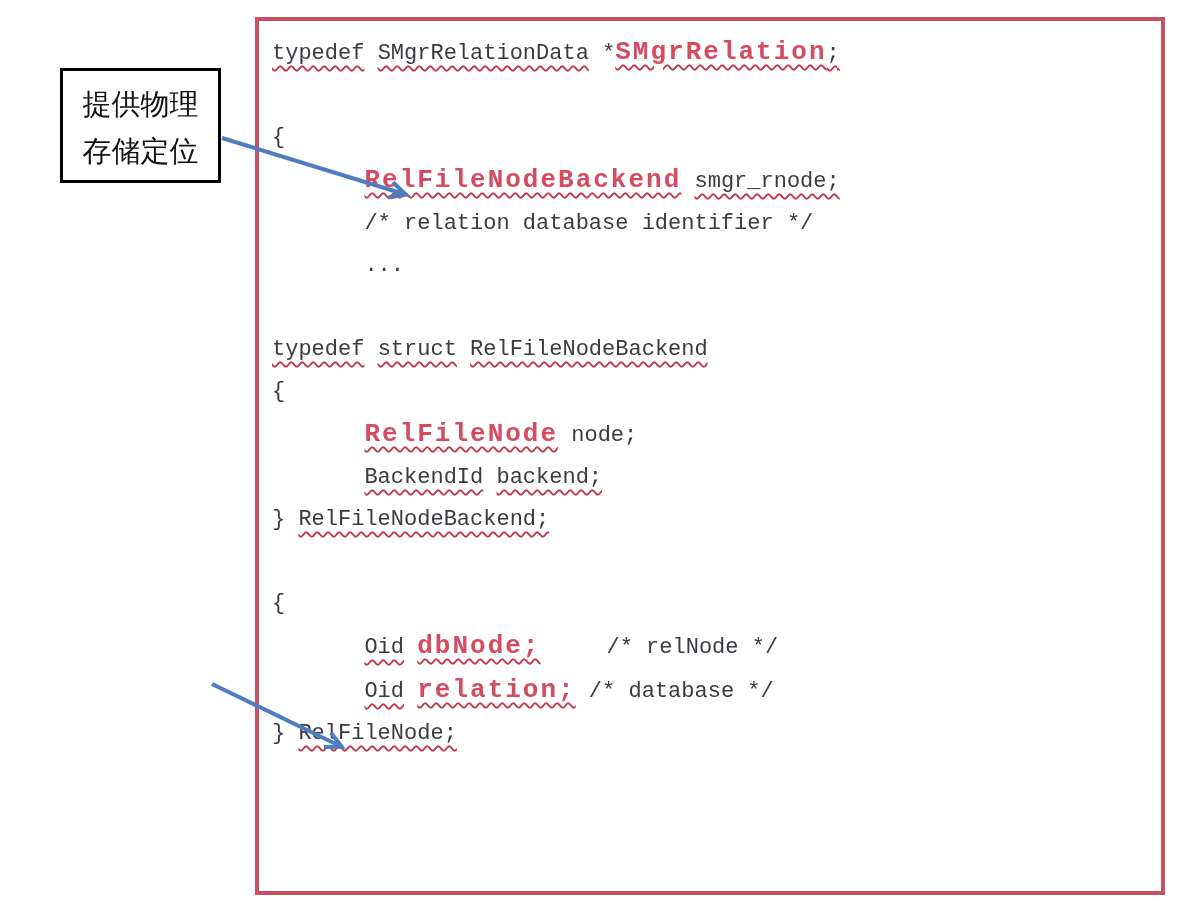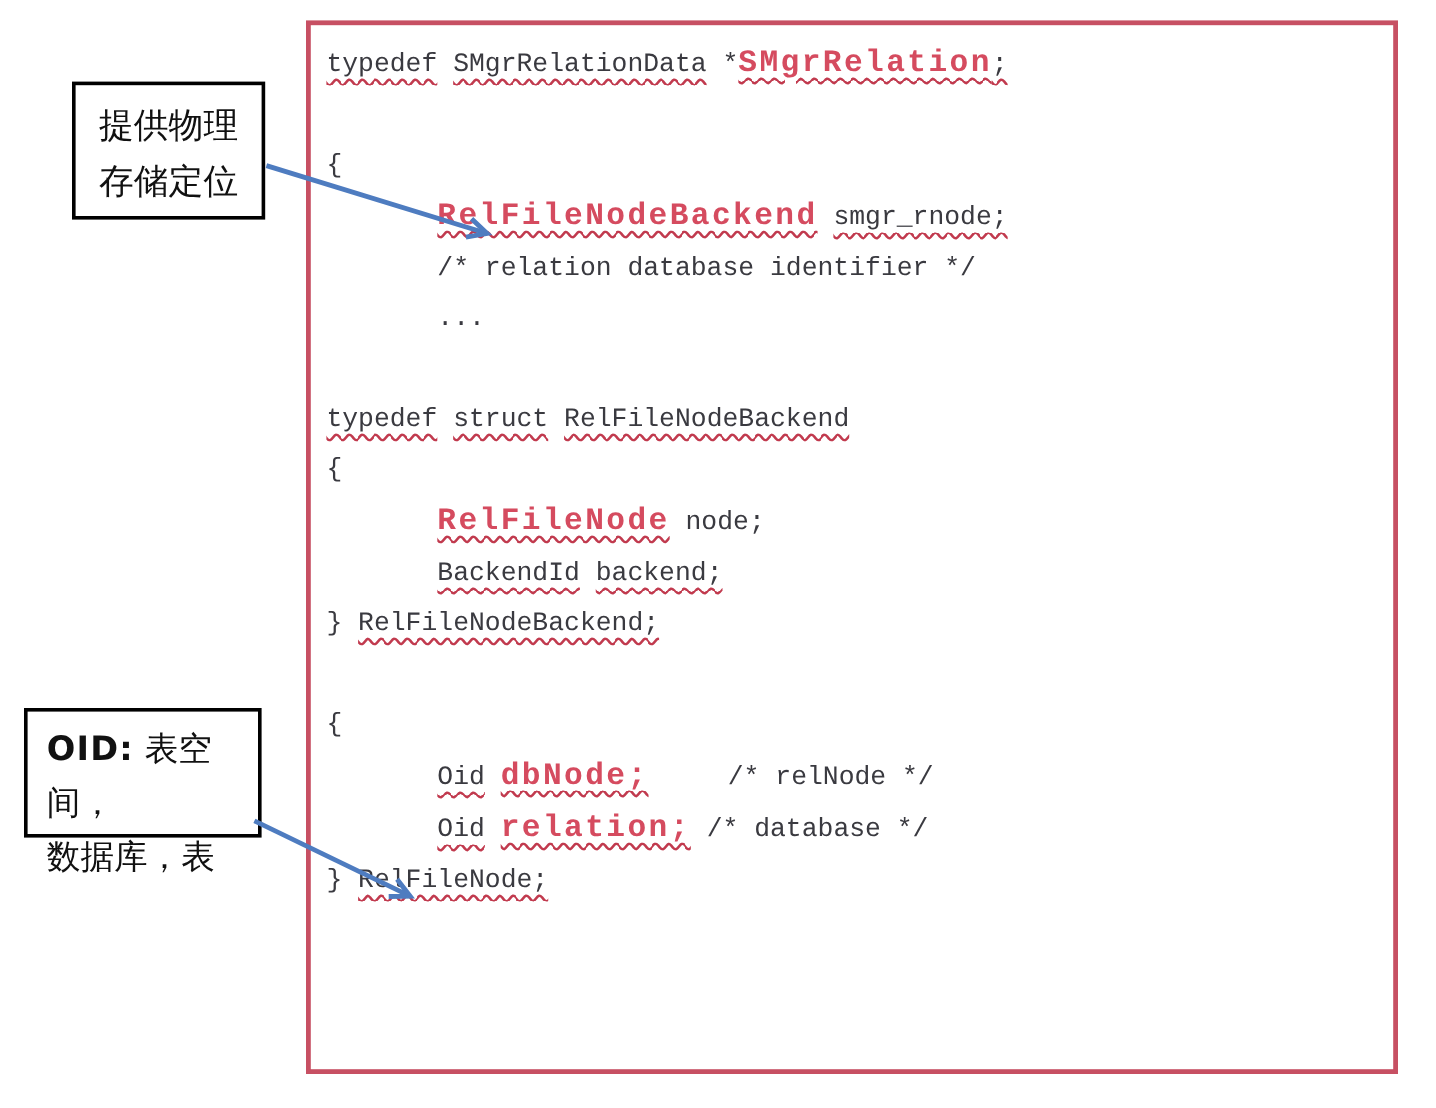--- a/index.html
+++ b/index.html
@@ -122,24 +122,20 @@
         <div class="code-line"><span class="seg">       </span><span class="seg squig">Oid</span><span class="seg"> </span><span class="seg kw">relation;</span><span class="seg"> /* database */</span></div>
         <div class="code-line"><span class="seg">} </span><span class="seg squig">RelFileNode;</span></div>
       </div>
   </div>
 
   <div class="callout callout-1">
     <div>提供物理</div>
     <div>存储定位</div>
   </div>
 
-  <div class="callout callout-2">
-    <div><span class="oid-prefix">OID:</span><span> 表空间，</span></div>
-    <div>数据库，表</div>
-  </div>
 
   <svg class="arrow-layer" viewBox="0 0 1197 923" xmlns="http://www.w3.org/2000/svg">
     <defs>
       <marker id="ah" markerUnits="userSpaceOnUse" markerWidth="26" markerHeight="26" refX="16" refY="10" orient="auto">
         <path class="arrow-head" d="M2,2 L18,10 L2,18"></path>
       </marker>
     </defs>
     <line class="arrow-line" x1="222" y1="138" x2="404" y2="194" marker-end="url(#ah)"></line>
     <line class="arrow-line" x1="212" y1="684" x2="340" y2="746" marker-end="url(#ah)"></line>
   </svg>

